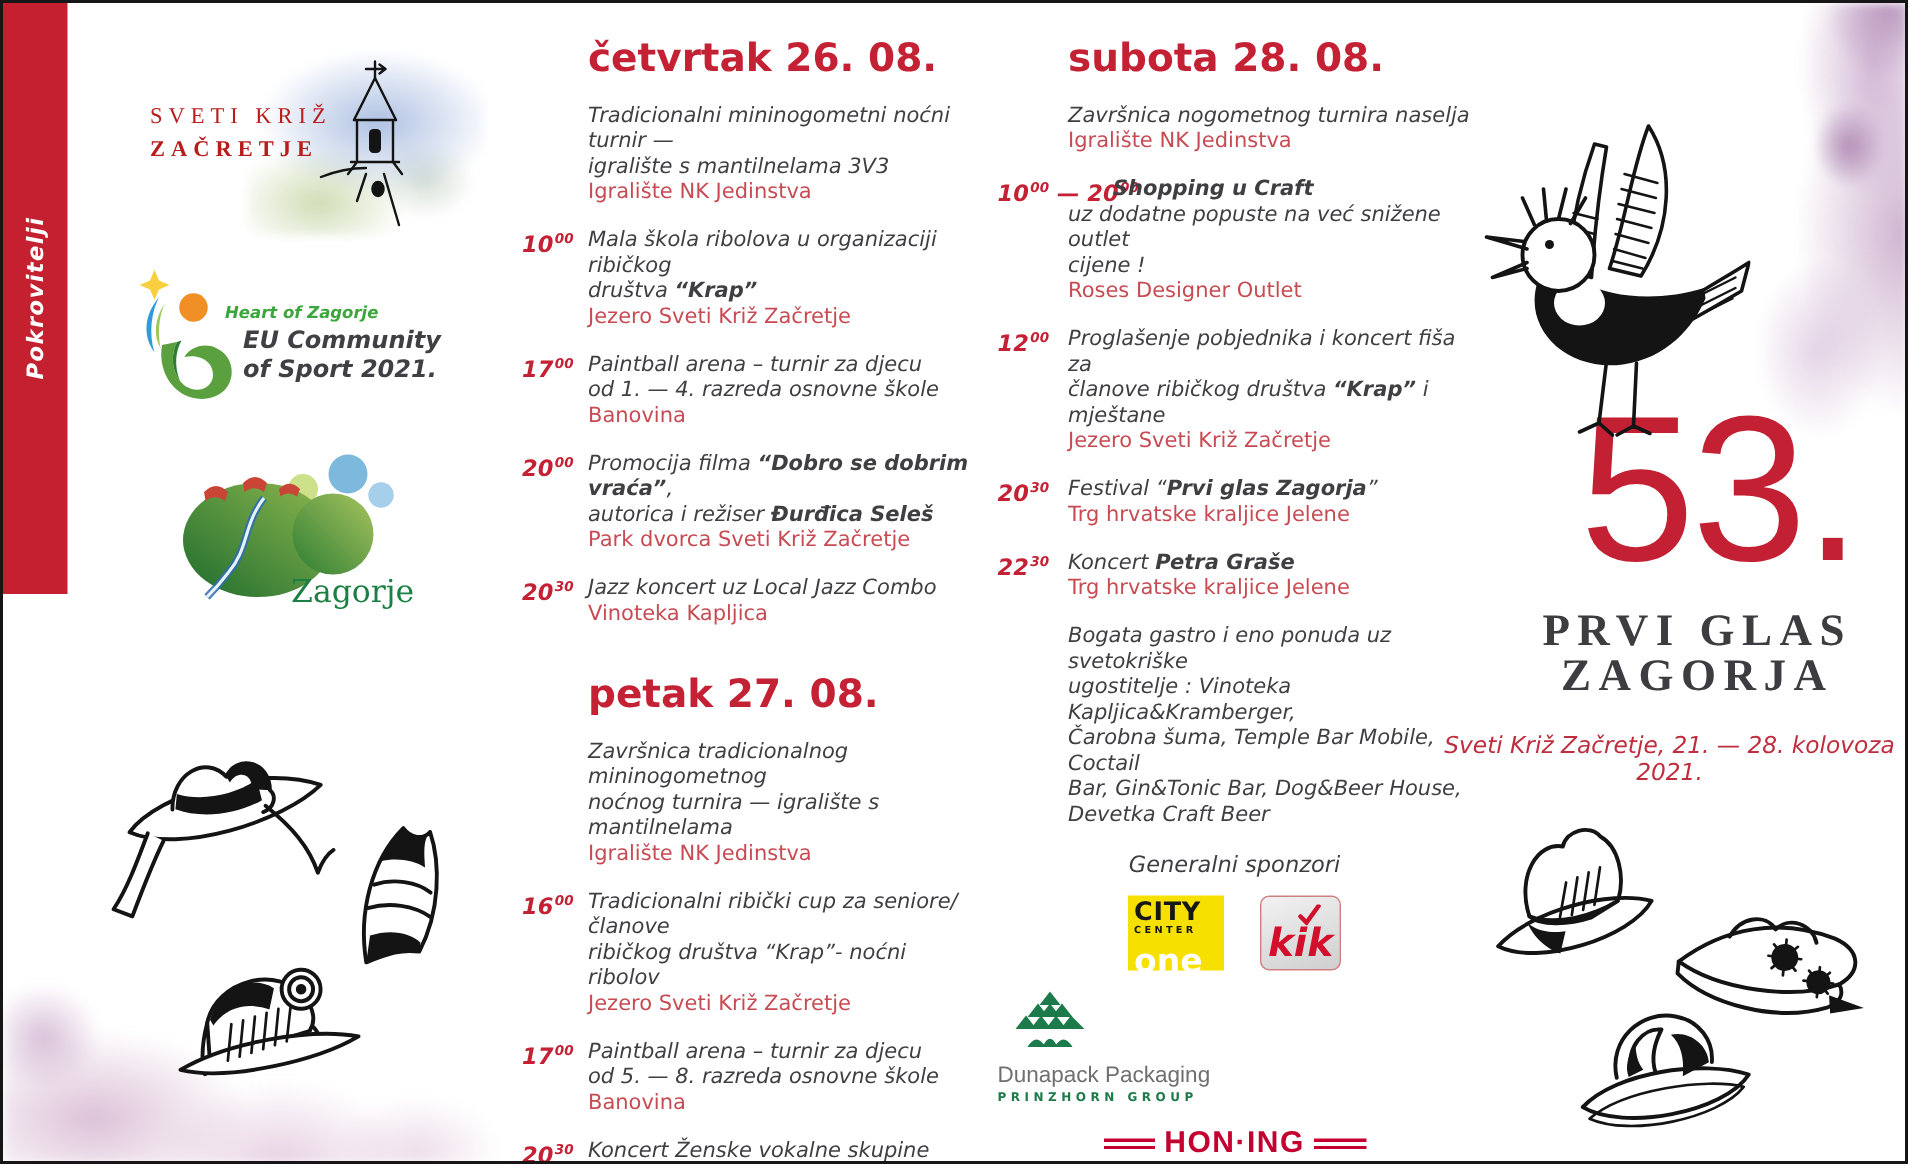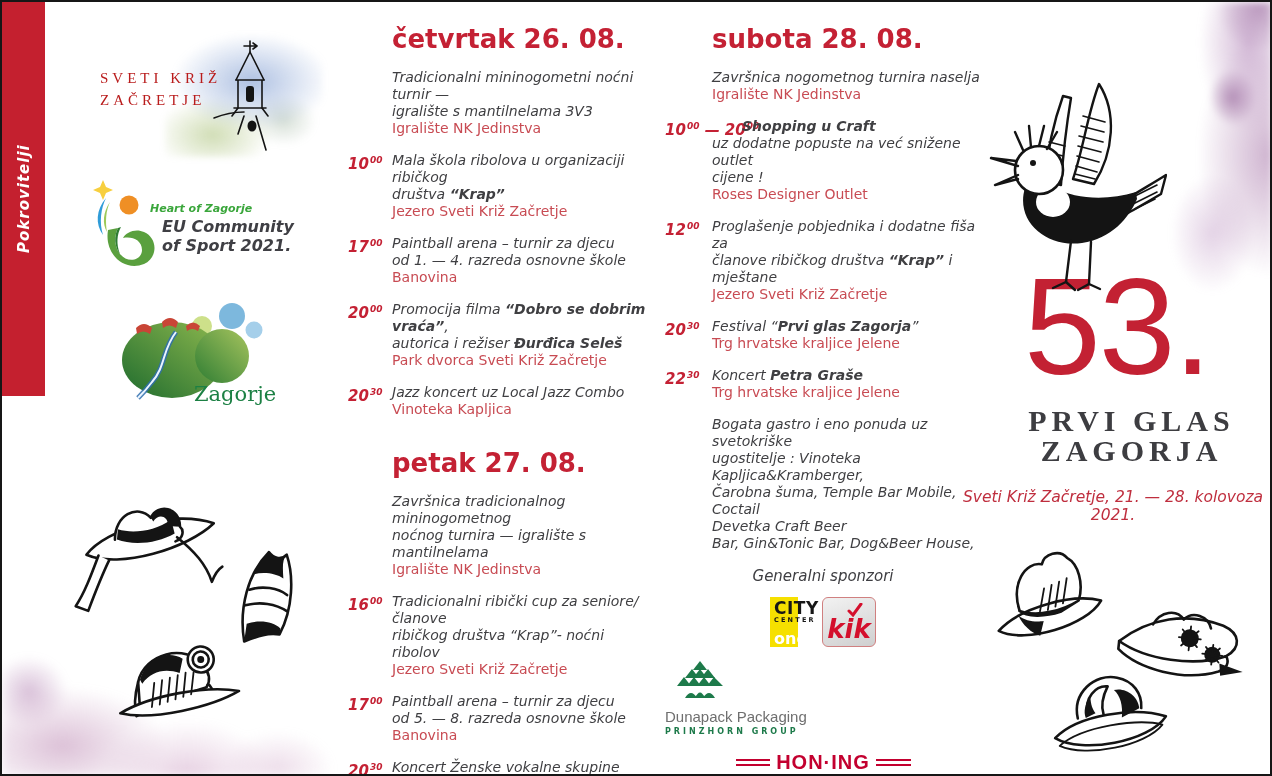--- a/index.html
+++ b/index.html
@@ -50,44 +50,44 @@
   .ev-time sup{font-size:9px;margin-left:1px;}
   .ev-body{flex:1;}
   .ev-line{font-style:italic;font-size:14px;line-height:17px;color:#3f3f42;}
   .ev-line b{font-weight:bold;}
   .ev-venue{font-size:14px;line-height:17px;color:#c84b53;}
 
   
   .sponsor-heading{text-align:center;font-style:italic;font-size:15px;color:#3e3e42;
      margin:13px 0 12px;}
   .sponsor-row1{display:flex;justify-content:center;align-items:flex-start;gap:24px;}
-  .logo-city{width:28px;height:50px;background:#f6e000;color:#161616;text-align:left;
+  .logo-city{width:64px;height:50px;background:#f6e000;color:#161616;text-align:left;
      padding:3px 0 0 4px;box-sizing:border-box;line-height:1;}
   .logo-city .l1{font-weight:800;font-size:17px;letter-spacing:.5px;}
   .logo-city .l2{font-size:6.5px;letter-spacing:2.2px;font-weight:bold;}
-  .logo-city .l3{font-weight:800;font-size:16px;color:#fff;margin-top:7px;}
+  .logo-city .l3{font-weight:800;font-size:22px;color:#fff;margin-top:7px;}
   .logo-kik{position:relative;width:52px;height:48px;border-radius:6px;
      background:linear-gradient(160deg,#f2f2f2,#cfcfcf);border:1px solid #d08080;
      display:flex;align-items:flex-end;justify-content:center;}
   .logo-kik .kik-word{color:#d40f2c;font-weight:800;font-style:italic;font-size:26px;line-height:1;
      padding-bottom:4px;}
   .logo-kik svg{position:absolute;top:5px;right:12px;}
   .sp-dunapack{margin-top:13px;}
   .dp-name{font-size:15px;color:#6f6f6f;margin-top:2px;font-family:"Liberation Sans",sans-serif;}
   .dp-group{font-size:8px;color:#1d7a4a;font-weight:bold;letter-spacing:3px;margin-top:2px;}
   .sp-honing{margin-top:15px;width:175px;margin-left:auto;margin-right:auto;}
   .hon-row{display:flex;align-items:center;gap:6px;}
   .hon-rule{flex:1;height:7px;
      background:linear-gradient(#c3002f 30%,#fff 30% 70%,#c3002f 70%);}
   .hon-word{color:#c3002f;font-weight:800;font-size:20px;letter-spacing:1px;font-family:"Liberation Sans",sans-serif;}
   .hon-tag{color:#c8a34c;font-style:italic;font-size:11px;text-align:right;
      font-family:"DejaVu Serif",serif;margin-top:1px;}
 
   
-  .edition{left:1022px;top:258px;width:215px;text-align:left;color:#c32133;
+  .edition{left:1022px;top:258px;width:215px;text-align:right;color:#c32133;
      font-family:"Liberation Sans",sans-serif;font-size:138px;line-height:132px;font-weight:400;
      letter-spacing:-2px;z-index:1;}
   .festival-title{left:972px;top:404px;width:315px;text-align:center;color:#3d3d41;
      font-family:"Liberation Serif",serif;font-weight:bold;font-size:30px;line-height:30px;
      letter-spacing:5px;z-index:1;}
   .festival-sub{left:950px;top:486px;width:322px;text-align:center;color:#bf2e3e;
      font-style:italic;font-size:15.5px;z-index:1;}
   .bird-wrap{left:985px;top:80px;width:180px;height:215px;z-index:2;}
   .hats-left{left:10px;top:478px;width:320px;height:292px;z-index:2;}
   .hats-right{left:960px;top:545px;width:310px;height:226px;z-index:2;}
@@ -112,21 +112,21 @@
       <path d="M42 42 L56 14 L70 42"></path>
       <path d="M44 42 L44 70 M68 42 L68 70 M42 42 L70 42"></path>
       <path d="M40 70 L72 70 M38 78 L44 70 M74 78 L68 70"></path>
       <path d="M20 80 C30 76 40 74 50 74"></path>
       <path d="M62 78 L72 112 M50 78 L44 96"></path>
     </g>
     <rect x="52" y="48" width="8" height="16" rx="3" fill="#141414"></rect>
     <ellipse cx="58" cy="88" rx="4.5" ry="5.5" fill="#141414"></ellipse>
   </svg>
   <div class="abs sk-text" style="left:98px;top:68px;">SVETI KRIŽ</div>
-  <div class="abs sk-text" style="left:98px;top:90px;">ZAČRETJE</div>
+  <div class="abs sk-text" style="left:98px;top:90px;font-weight:bold;">ZAČRETJE</div>
 
   <svg class="abs" style="left:88px;top:176px;" width="68" height="94" viewBox="0 0 68 94">
     <path d="M13 2 L16 9 L23 12 L16 15 L13 22 L10 15 L3 12 L10 9 Z" fill="#f7cf3f"></path>
     <path d="M16 20 C6 32 5 46 13 57 C9 44 11 30 16 20 Z" fill="#2f9cd8"></path>
     <path d="M20 24 C13 34 12 46 17 54 C15 44 16 32 20 24 Z" fill="#9cc959"></path>
     <circle cx="39" cy="27" r="9.5" fill="#ef8f25"></circle>
     <path d="M18 52 C14 76 34 94 54 86 C68 80 68 60 54 54 C46 50 36 54 33 60 C42 58 52 62 52 72 C52 82 38 86 30 76 C24 68 24 58 28 50 Z" fill="#5aa03e"></path>
     <path d="M28 50 C24 58 24 68 30 76 C26 66 27 56 31 49 Z" fill="#2e7d32"></path>
   </svg>
   <div class="abs eu-tagline" style="left:148px;top:200px;">Heart of Zagorje</div>
@@ -246,21 +246,21 @@
           <div class="ev-body">
             <div class="ev-line" style="padding-left: 30px;"><b>Shopping u Craft</b></div>
             <div class="ev-line">uz dodatne popuste na već snižene outlet</div>
             <div class="ev-line">cijene !</div>
             <div class="ev-venue">Roses Designer Outlet</div>
           </div>
         </div>
         <div class="event">
           <div class="ev-time">12<sup>00</sup></div>
           <div class="ev-body">
-            <div class="ev-line">Proglašenje pobjednika i dodatne fiša za</div>
+            <div class="ev-line">Proglašenje pobjednika i koncert fiša za</div>
             <div class="ev-line">članove ribičkog društva <b>“Krap”</b> i mještane</div>
             <div class="ev-venue">Jezero Sveti Križ Začretje</div>
           </div>
         </div>
         <div class="event">
           <div class="ev-time">20<sup>30</sup></div>
           <div class="ev-body">
             <div class="ev-line">Festival “<b>Prvi glas Zagorja</b>”</div>
             <div class="ev-venue">Trg hrvatske kraljice Jelene</div>
           </div>
@@ -271,22 +271,22 @@
             <div class="ev-line">Koncert <b>Petra Graše</b></div>
             <div class="ev-venue">Trg hrvatske kraljice Jelene</div>
           </div>
         </div>
         <div class="event">
           <div class="ev-time"></div>
           <div class="ev-body">
             <div class="ev-line">Bogata gastro i eno ponuda uz svetokriške</div>
             <div class="ev-line">ugostitelje : Vinoteka Kapljica&amp;Kramberger,</div>
             <div class="ev-line">Čarobna šuma, Temple Bar Mobile, Coctail</div>
+            <div class="ev-line">Bar, Gin&amp;Tonic Bar, Dog&amp;Beer House,</div>
             <div class="ev-line">Devetka  Craft  Beer</div>
-            <div class="ev-line">Bar, Gin&amp;Tonic Bar, Dog&amp;Beer House,</div>
           </div>
         </div>
       </div>
 
     <div class="sponsor-heading">Generalni sponzori</div>
 
     <div class="sponsor-row1">
       <div class="logo-city">
         <div class="l1">CITY</div>
         <div class="l2">CENTER</div>

